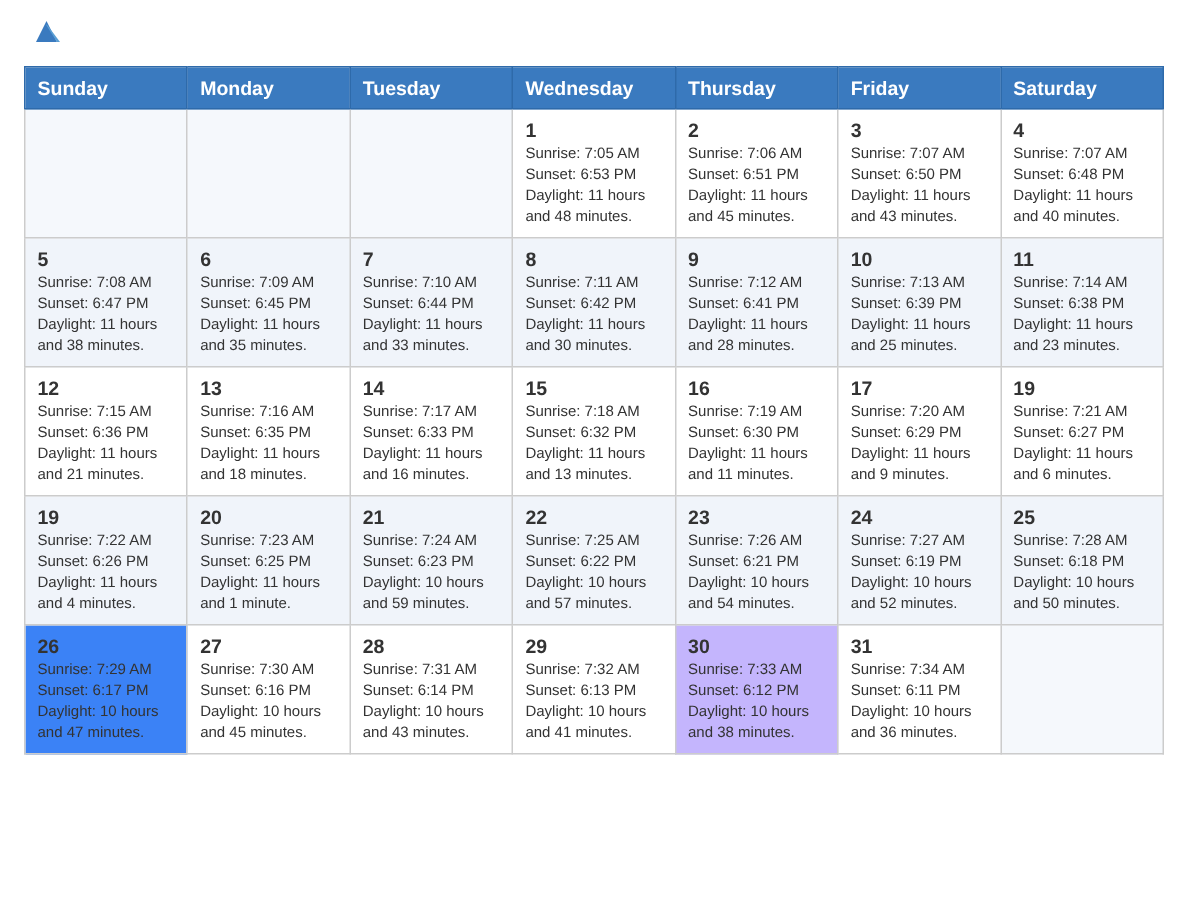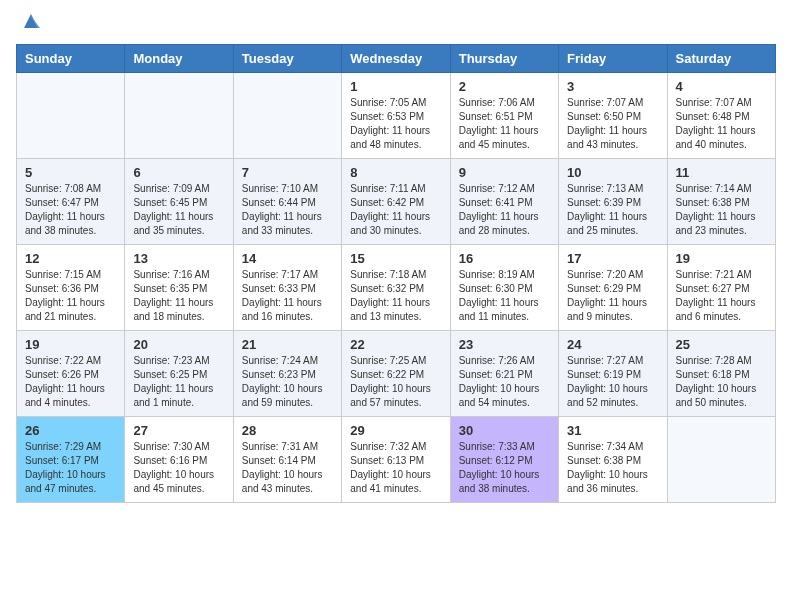--- a/index.html
+++ b/index.html
@@ -178,21 +178,21 @@
 Daylight: 11 hours and 21 minutes.</span></td>
         <td style="background: rgb(255, 255, 255);"><span class="day-number">13</span><span class="day-info" style="white-space: pre-line; margin-top: 16px;">Sunrise: 7:16 AM
 Sunset: 6:35 PM
 Daylight: 11 hours and 18 minutes.</span></td>
         <td style="background: rgb(255, 255, 255);"><span class="day-number">14</span><span class="day-info" style="white-space: pre-line;">Sunrise: 7:17 AM
 Sunset: 6:33 PM
 Daylight: 11 hours and 16 minutes.</span></td>
         <td style="background: rgb(255, 255, 255);"><span class="day-number">15</span><span class="day-info" style="white-space: pre-line;">Sunrise: 7:18 AM
 Sunset: 6:32 PM
 Daylight: 11 hours and 13 minutes.</span></td>
-        <td style="background: rgb(255, 255, 255);"><span class="day-number">16</span><span class="day-info" style="white-space: pre-line;">Sunrise: 8:19 AM
+        <td style="background: rgb(255, 255, 255);"><span class="day-number">16</span><span class="day-info" style="white-space: pre-line;">Sunrise: 7:19 AM
 Sunset: 6:30 PM
 Daylight: 11 hours and 11 minutes.</span></td>
         <td style="background: rgb(255, 255, 255);"><span class="day-number">17</span><span class="day-info" style="white-space: pre-line;">Sunrise: 7:20 AM
 Sunset: 6:29 PM
 Daylight: 11 hours and 9 minutes.</span></td>
         <td style="background: rgb(255, 255, 255);"><span class="day-number">19</span><span class="day-info" style="white-space: pre-line;">Sunrise: 7:21 AM
 Sunset: 6:27 PM
 Daylight: 11 hours and 6 minutes.</span></td>
       </tr>
       <tr>
@@ -212,34 +212,34 @@
 Sunset: 6:21 PM
 Daylight: 10 hours and 54 minutes.</span></td>
         <td style="background: rgb(240, 244, 250);"><span class="day-number">24</span><span class="day-info" style="white-space: pre-line;">Sunrise: 7:27 AM
 Sunset: 6:19 PM
 Daylight: 10 hours and 52 minutes.</span></td>
         <td style="background: rgb(240, 244, 250);"><span class="day-number">25</span><span class="day-info" style="white-space: pre-line; text-align: right;">Sunrise: 7:28 AM
 Sunset: 6:18 PM
 Daylight: 10 hours and 50 minutes.</span></td>
       </tr>
       <tr>
-        <td style="background: #7dd3fc;"><span class="day-number">26</span><span class="day-info" style="white-space: pre-line;">Sunrise: 7:29 AM
+        <td style="background: #3b82f6;"><span class="day-number">26</span><span class="day-info" style="white-space: pre-line;">Sunrise: 7:29 AM
 Sunset: 6:17 PM
 Daylight: 10 hours and 47 minutes.</span></td>
         <td style="background: rgb(255, 255, 255);"><span class="day-number">27</span><span class="day-info" style="white-space: pre-line;">Sunrise: 7:30 AM
 Sunset: 6:16 PM
 Daylight: 10 hours and 45 minutes.</span></td>
         <td style="background: rgb(255, 255, 255);"><span class="day-number">28</span><span class="day-info" style="white-space: pre-line;">Sunrise: 7:31 AM
 Sunset: 6:14 PM
 Daylight: 10 hours and 43 minutes.</span></td>
         <td style="background: rgb(255, 255, 255);"><span class="day-number">29</span><span class="day-info" style="white-space: pre-line;">Sunrise: 7:32 AM
 Sunset: 6:13 PM
 Daylight: 10 hours and 41 minutes.</span></td>
         <td style="background: #c4b5fd;"><span class="day-number">30</span><span class="day-info" style="white-space: pre-line;">Sunrise: 7:33 AM
 Sunset: 6:12 PM
 Daylight: 10 hours and 38 minutes.</span></td>
         <td style="background: rgb(255, 255, 255);"><span class="day-number">31</span><span class="day-info" style="white-space: pre-line;">Sunrise: 7:34 AM
-Sunset: 6:38 PM
+Sunset: 6:11 PM
 Daylight: 10 hours and 36 minutes.</span></td>
         <td class="empty-cell"></td>
       </tr>
     </tbody>
 </table>
 
 </body></html>

